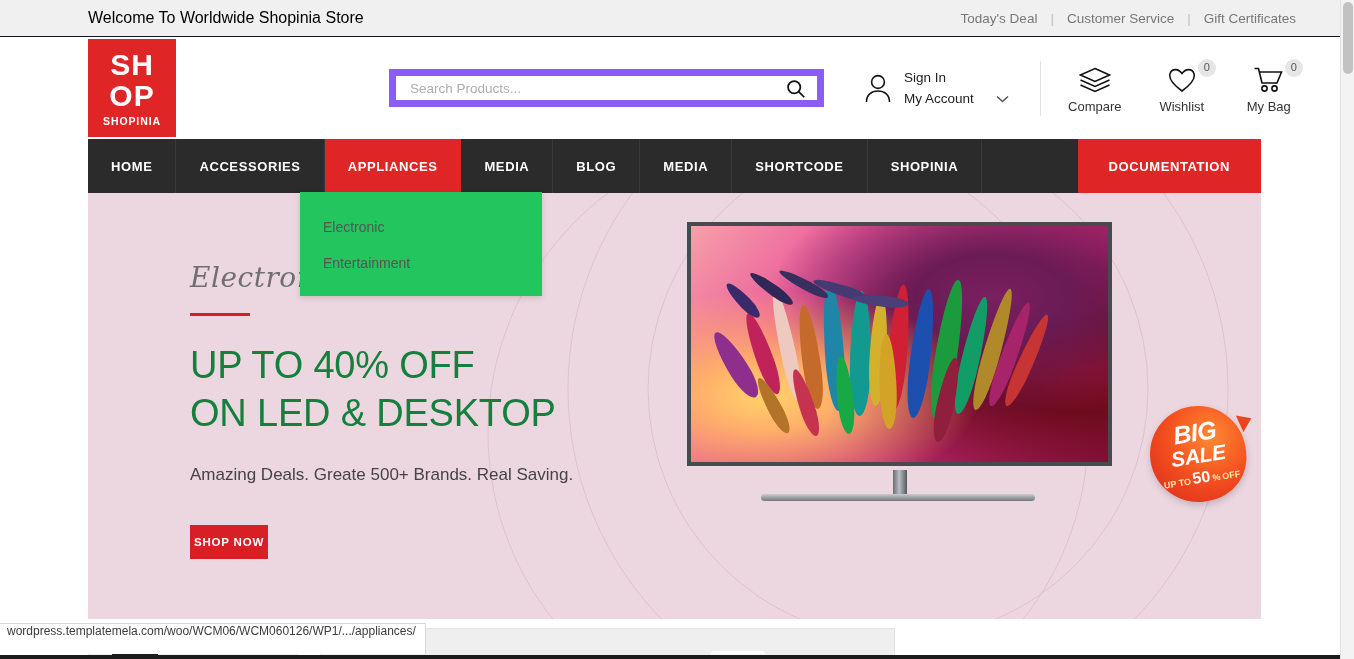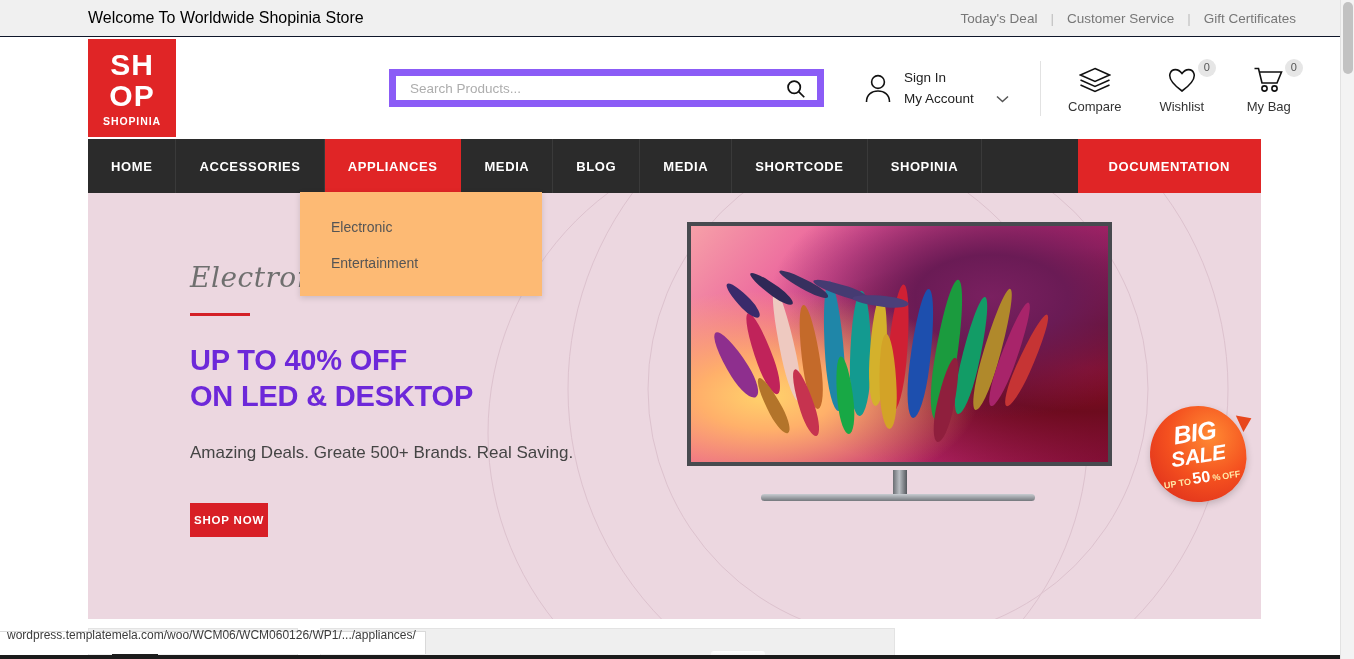--- a/index.html
+++ b/index.html
@@ -92,45 +92,45 @@
     color: #fff; font-size: 13px; font-weight: bold; letter-spacing: .6px;
     cursor: pointer; border-right: 1px solid #3a3a3a; white-space: nowrap;
   }
   .nav-item.active { background: #e02526; border-right-color: #e02526; }
   .nav-spacer { flex: 1; }
   .nav-item.doc { background: #e02526; border-right: none; padding: 0 31px; margin-left: 12px; }
 
   
   .dropdown {
     position: absolute; left: 300px; top: 192px;
-    width: 242px; height: 104px; background: #fdba74;
+    width: 242px; height: 104px; background: #22c55e;
     box-shadow: 0 2px 6px rgba(0,0,0,.14);
-    padding: 27px 0 0 31px; z-index: 40;
+    padding: 27px 0 0 23px; z-index: 40;
   }
   .dropdown-item {
     font-size: 14px; color: #555; margin-bottom: 20px; cursor: pointer;
   }
 
   
   .hero {
     position: relative;
     margin-left: 88px; margin-right: 93px;
     height: 426px; background: #ecd7e0;
     overflow: hidden;
   }
   .hero-rings { position:absolute; inset:0; pointer-events:none; }
   .hero-left { position: absolute; left: 102px; top: 68px; width: 480px; }
   .hero-script {
     font-family: "DejaVu Serif", serif; font-style: italic;
     font-size: 28px; color: #6f6f6f; letter-spacing: .5px;
   }
   .hero-rule { width: 60px; height: 3px; background: #d42027; margin-top: 19px; }
   .hero-h1 {
-    margin-top: 26px; font-size: 29px; font-weight: bold;
-    color: #6d28d9; line-height: 1.25; letter-spacing: -.2px;
+    margin-top: 26px; font-size: 38px; font-weight: normal;
+    color: #15803d; line-height: 1.25; letter-spacing: -.2px;
   }
   .hero-sub { margin-top: 28px; font-size: 17px; color: #444; }
   .hero-btn {
     margin-top: 40px; display: inline-block;
     background: #d81f26; color: #fff; border: 0;
     font-size: 11.5px; font-weight: bold; letter-spacing: .8px;
     padding: 11px 4px; cursor: pointer;
     font-family: "Liberation Sans", sans-serif;
   }
 
@@ -191,21 +191,21 @@
                    background: #1d1d1d; transform: skewY(-22deg); }
   .card-obj-green { position:absolute; left: 295px; top: 26px; width: 46px; height: 30px;
                     border-radius: 50%; background: #b6d94c; }
   .card-obj-grey { position:absolute; left: 390px; top: 22px; width: 54px; height: 26px;
                    border-radius: 3px; background: linear-gradient(180deg,#fff,#c9c9c9); }
 
   
   .statusbar {
     position: absolute; left: 0; bottom: 5px;
     background: #fff; border: 1px solid #d9d9d9; border-left: 0; border-bottom:0;
-    height: 23px; display: flex; align-items: center;
+    height: 31px; display: flex; align-items: center;
     padding: 0 9px 16px 7px; font-size: 12px; color: #3c3c3c;
     font-family: "Liberation Sans", sans-serif; z-index: 60;
     max-width: 455px;
   }
 
   
   .scrollbar {
     position: absolute; right: 0; top: 0; width: 14px; height: 659px;
     background: #f3f3f3; border-left: 1px solid #e2e2e2; z-index: 70;
   }

